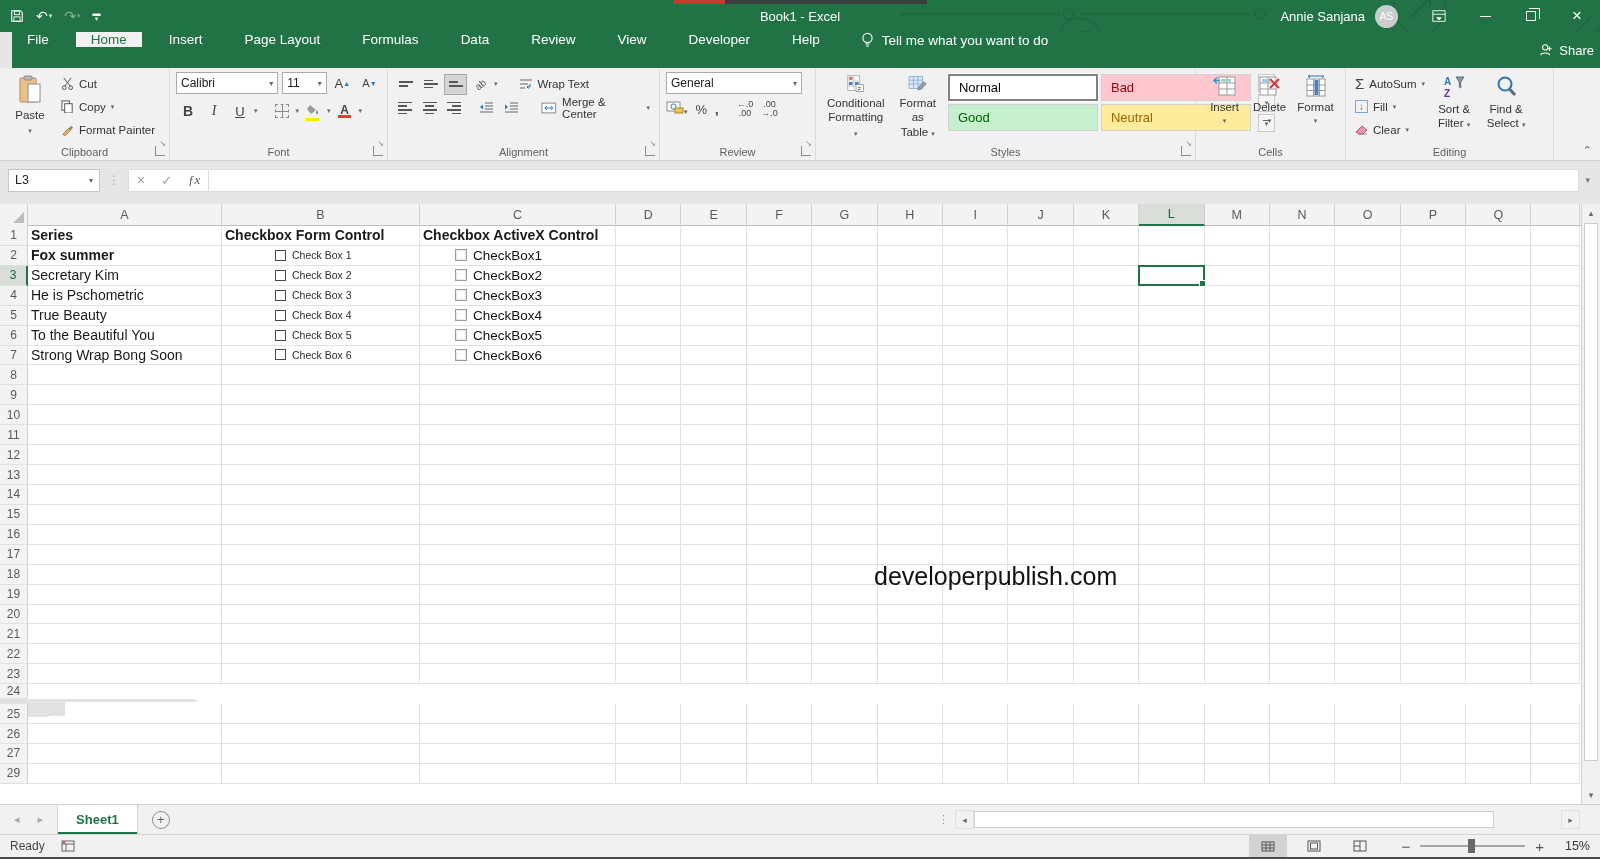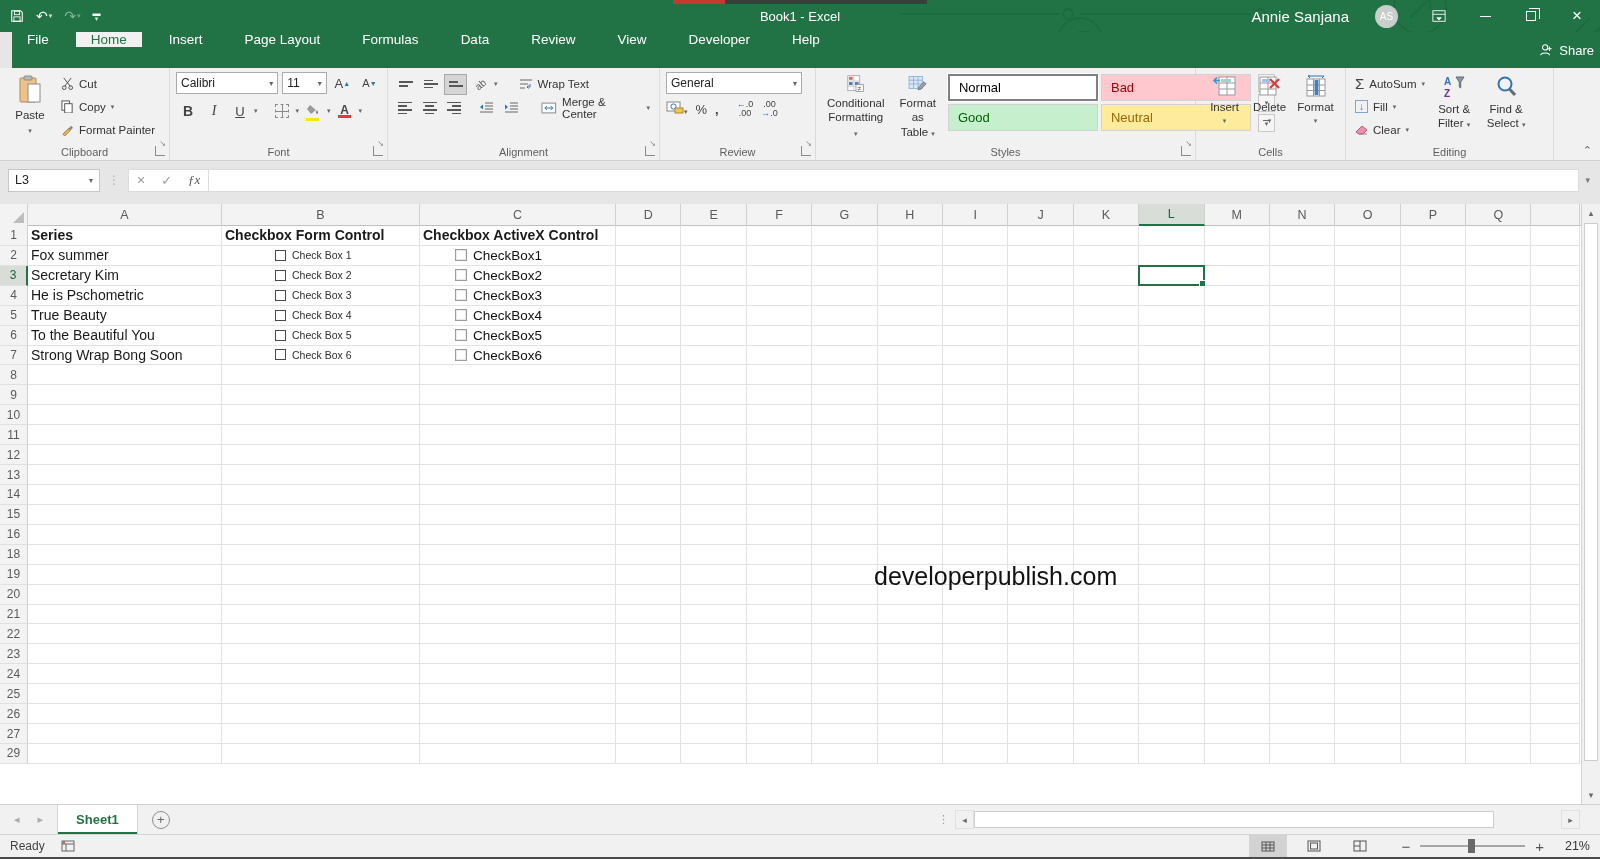--- a/index.html
+++ b/index.html
@@ -11,21 +11,21 @@
   .titlebar { position:absolute; top:0; left:0; width:1600px; height:32px; background:#217346; color:#fff; }
   .deco { position:absolute; top:0; right:0; width:700px; height:68px; pointer-events:none; opacity:.5; }
   .rec-red { position:absolute; top:0; left:673px; width:52px; height:4px; background:#c23b2e; z-index:9; }
   .rec-black { position:absolute; top:0; left:725px; width:202px; height:4px; background:#3a3f3e; z-index:9; }
   .qat { position:absolute; left:10px; top:0; height:32px; display:flex; align-items:center; gap:12px; z-index:2; }
   .qat .qbtn { display:flex; align-items:center; gap:1px; color:#fff; font-size:14px; cursor:default; }
   .qat .drop { font-size:7px; color:#cfe3d6; }
   .qat .dim { opacity:.45; }
   .win-title { position:absolute; left:0; right:0; top:0; height:32px; display:flex; align-items:center; justify-content:center; font-size:13px; color:#fff; z-index:1; }
   .user-area { position:absolute; right:0; top:0; height:32px; display:flex; align-items:center; z-index:2; }
-  .user-name { font-size:15px; margin-right:26px; }
+  .user-name { font-size:13px; margin-right:10px; }
   .avatar { width:23px; height:23px; border-radius:50%; background:#c9cdcc; color:#fff; font-size:10px; display:flex; align-items:center; justify-content:center; margin-right:18px; }
   .winbtn { width:46px; height:32px; display:flex; align-items:center; justify-content:center; color:#fff; }
   .restore-icon { width:10px; height:10px; border:1px solid #fff; position:relative; }
   .restore-icon:before { content:""; position:absolute; left:2px; top:-4px; width:10px; height:10px; border:1px solid #fff; border-bottom:none; border-left:none; }
   .min-icon { width:11px; height:1px; background:#fff; }
 
   
   .tabrow { position:absolute; top:32px; left:12px; width:1600px; height:36px; background:#217346; display:flex; align-items:flex-start; color:#fff;gap:12px; }
   .mtab { padding:0 15px; display:flex; align-items:center; font-size:13.5px; cursor:default; }
   .mtab.active { background:#f1f1f1; color:#217346; }
@@ -212,20 +212,27 @@
     <div class="mtab">File</div>
     <div class="mtab active">Home</div>
     <div class="mtab">Insert</div>
     <div class="mtab">Page Layout</div>
     <div class="mtab">Formulas</div>
     <div class="mtab">Data</div>
     <div class="mtab">Review</div>
     <div class="mtab">View</div>
     <div class="mtab">Developer</div>
     <div class="mtab">Help</div>
+    <div class="tellme">
+      <svg width="13" height="17" viewBox="0 0 13 17">
+          <circle cx="6.5" cy="6" r="4.6" fill="none" stroke="#fff" stroke-width="1.1"></circle>
+          <path d="M4.5 12 h4 M5 14 h3" stroke="#fff" stroke-width="1.1"></path>
+        </svg>
+      <span>Tell me what you want to do</span>
+    </div>
     <div class="share">
       <svg width="14" height="14" viewBox="0 0 16 16">
           <circle cx="7" cy="5" r="3" fill="none" stroke="#fff" stroke-width="1.2"></circle>
           <path d="M2 14 c0-3.5 10-3.5 10 0 M12 4 v5 M9.5 6.5 h5" fill="none" stroke="#fff" stroke-width="1.2"></path>
         </svg>
       <span>Share</span>
     </div>
   </div>
 
   <div class="ribbon">
@@ -580,21 +587,21 @@
           <div class="gcell" style="width: 65.4px;"></div>
           <div class="gcell" style="width: 65.4px;"></div>
           <div class="gcell" style="width: 65.4px;"></div>
           <div class="gcell" style="width: 65.4px;"></div>
           <div class="gcell" style="width: 65.4px;"></div>
           <div class="gcell" style="width: 65.4px;"></div>
           <div class="gcell" style="width: 49px;"></div>
         </div>
         <div class="grow" style="height: 19.93px;">
           <div class="rhdr">2</div>
-          <div class="gcell" style="width: 194px;">Fox summer</div>
+          <div class="gcell" style="width: 194px; font-weight: bold;">Fox summer</div>
           <div class="gcell" style="width: 198px;">
             <span class="cb-form-wrap">
               <span class="cb-form"></span>
               <span class="cb-form-label">Check Box 1</span>
             </span>
           </div>
           <div class="gcell" style="width: 196px;">
             <span class="cb-ax-wrap">
               <span class="cb-ax"></span>
               <span class="cb-ax-label">CheckBox1</span>
@@ -954,20 +961,41 @@
           <div class="gcell" style="width: 65.4px;"></div>
           <div class="gcell" style="width: 65.4px;"></div>
           <div class="gcell" style="width: 65.4px;"></div>
           <div class="gcell" style="width: 65.4px;"></div>
           <div class="gcell" style="width: 65.4px;"></div>
           <div class="gcell" style="width: 65.4px;"></div>
           <div class="gcell" style="width: 65.4px;"></div>
           <div class="gcell" style="width: 49px;"></div>
         </div>
         <div class="grow" style="height: 19.93px;">
+          <div class="rhdr">17</div>
+          <div class="gcell" style="width: 194px;"></div>
+          <div class="gcell" style="width: 198px;"></div>
+          <div class="gcell" style="width: 196px;"></div>
+          <div class="gcell" style="width: 65.4px;"></div>
+          <div class="gcell" style="width: 65.4px;"></div>
+          <div class="gcell" style="width: 65.4px;"></div>
+          <div class="gcell" style="width: 65.4px;"></div>
+          <div class="gcell" style="width: 65.4px;"></div>
+          <div class="gcell" style="width: 65.4px;"></div>
+          <div class="gcell" style="width: 65.4px;"></div>
+          <div class="gcell" style="width: 65.4px;"></div>
+          <div class="gcell" style="width: 65.4px;"></div>
+          <div class="gcell" style="width: 65.4px;"></div>
+          <div class="gcell" style="width: 65.4px;"></div>
+          <div class="gcell" style="width: 65.4px;"></div>
+          <div class="gcell" style="width: 65.4px;"></div>
+          <div class="gcell" style="width: 65.4px;"></div>
+          <div class="gcell" style="width: 49px;"></div>
+        </div>
+        <div class="grow" style="height: 19.93px;">
           <div class="rhdr">18</div>
           <div class="gcell" style="width: 194px;"></div>
           <div class="gcell" style="width: 198px;"></div>
           <div class="gcell" style="width: 196px;"></div>
           <div class="gcell" style="width: 65.4px;"></div>
           <div class="gcell" style="width: 65.4px;"></div>
           <div class="gcell" style="width: 65.4px;"></div>
           <div class="gcell" style="width: 65.4px;"></div>
           <div class="gcell" style="width: 65.4px;"></div>
           <div class="gcell" style="width: 65.4px;"></div>
@@ -1079,21 +1107,21 @@
           <div class="gcell" style="width: 65.4px;"></div>
           <div class="gcell" style="width: 65.4px;"></div>
           <div class="gcell" style="width: 65.4px;"></div>
           <div class="gcell" style="width: 65.4px;"></div>
           <div class="gcell" style="width: 65.4px;"></div>
           <div class="gcell" style="width: 65.4px;"></div>
           <div class="gcell" style="width: 65.4px;"></div>
           <div class="gcell" style="width: 65.4px;"></div>
           <div class="gcell" style="width: 49px;"></div>
         </div>
-        <div class="grow" style="height: 19.93px;">
+        <div class="grow" style="height: 19.93px; flex-direction: column;">
           <div class="rhdr">24</div>
           <div class="gcell" style="width: 194px;"></div>
           <div class="gcell" style="width: 198px;"></div>
           <div class="gcell" style="width: 196px;"></div>
           <div class="gcell" style="width: 65.4px;"></div>
           <div class="gcell" style="width: 65.4px;"></div>
           <div class="gcell" style="width: 65.4px;"></div>
           <div class="gcell" style="width: 65.4px;"></div>
           <div class="gcell" style="width: 65.4px;"></div>
           <div class="gcell" style="width: 65.4px;"></div>
@@ -1246,17 +1274,17 @@
             <path d="M7 1 v10 M1 6 h6" stroke="#555"></path>
           </svg>
         </span>
       <span class="zoomctl">
         <span style="font-size:15px;">−</span>
         <span class="ztrack">
             <span class="zhandle"></span>
           </span>
         <span style="font-size:15px;">+</span>
       </span>
-      <span class="zpct">21%</span>
+      <span class="zpct">15%</span>
     </div>
   </div>
   <div class="winedge"></div>
 </div>
 
 </body></html>

